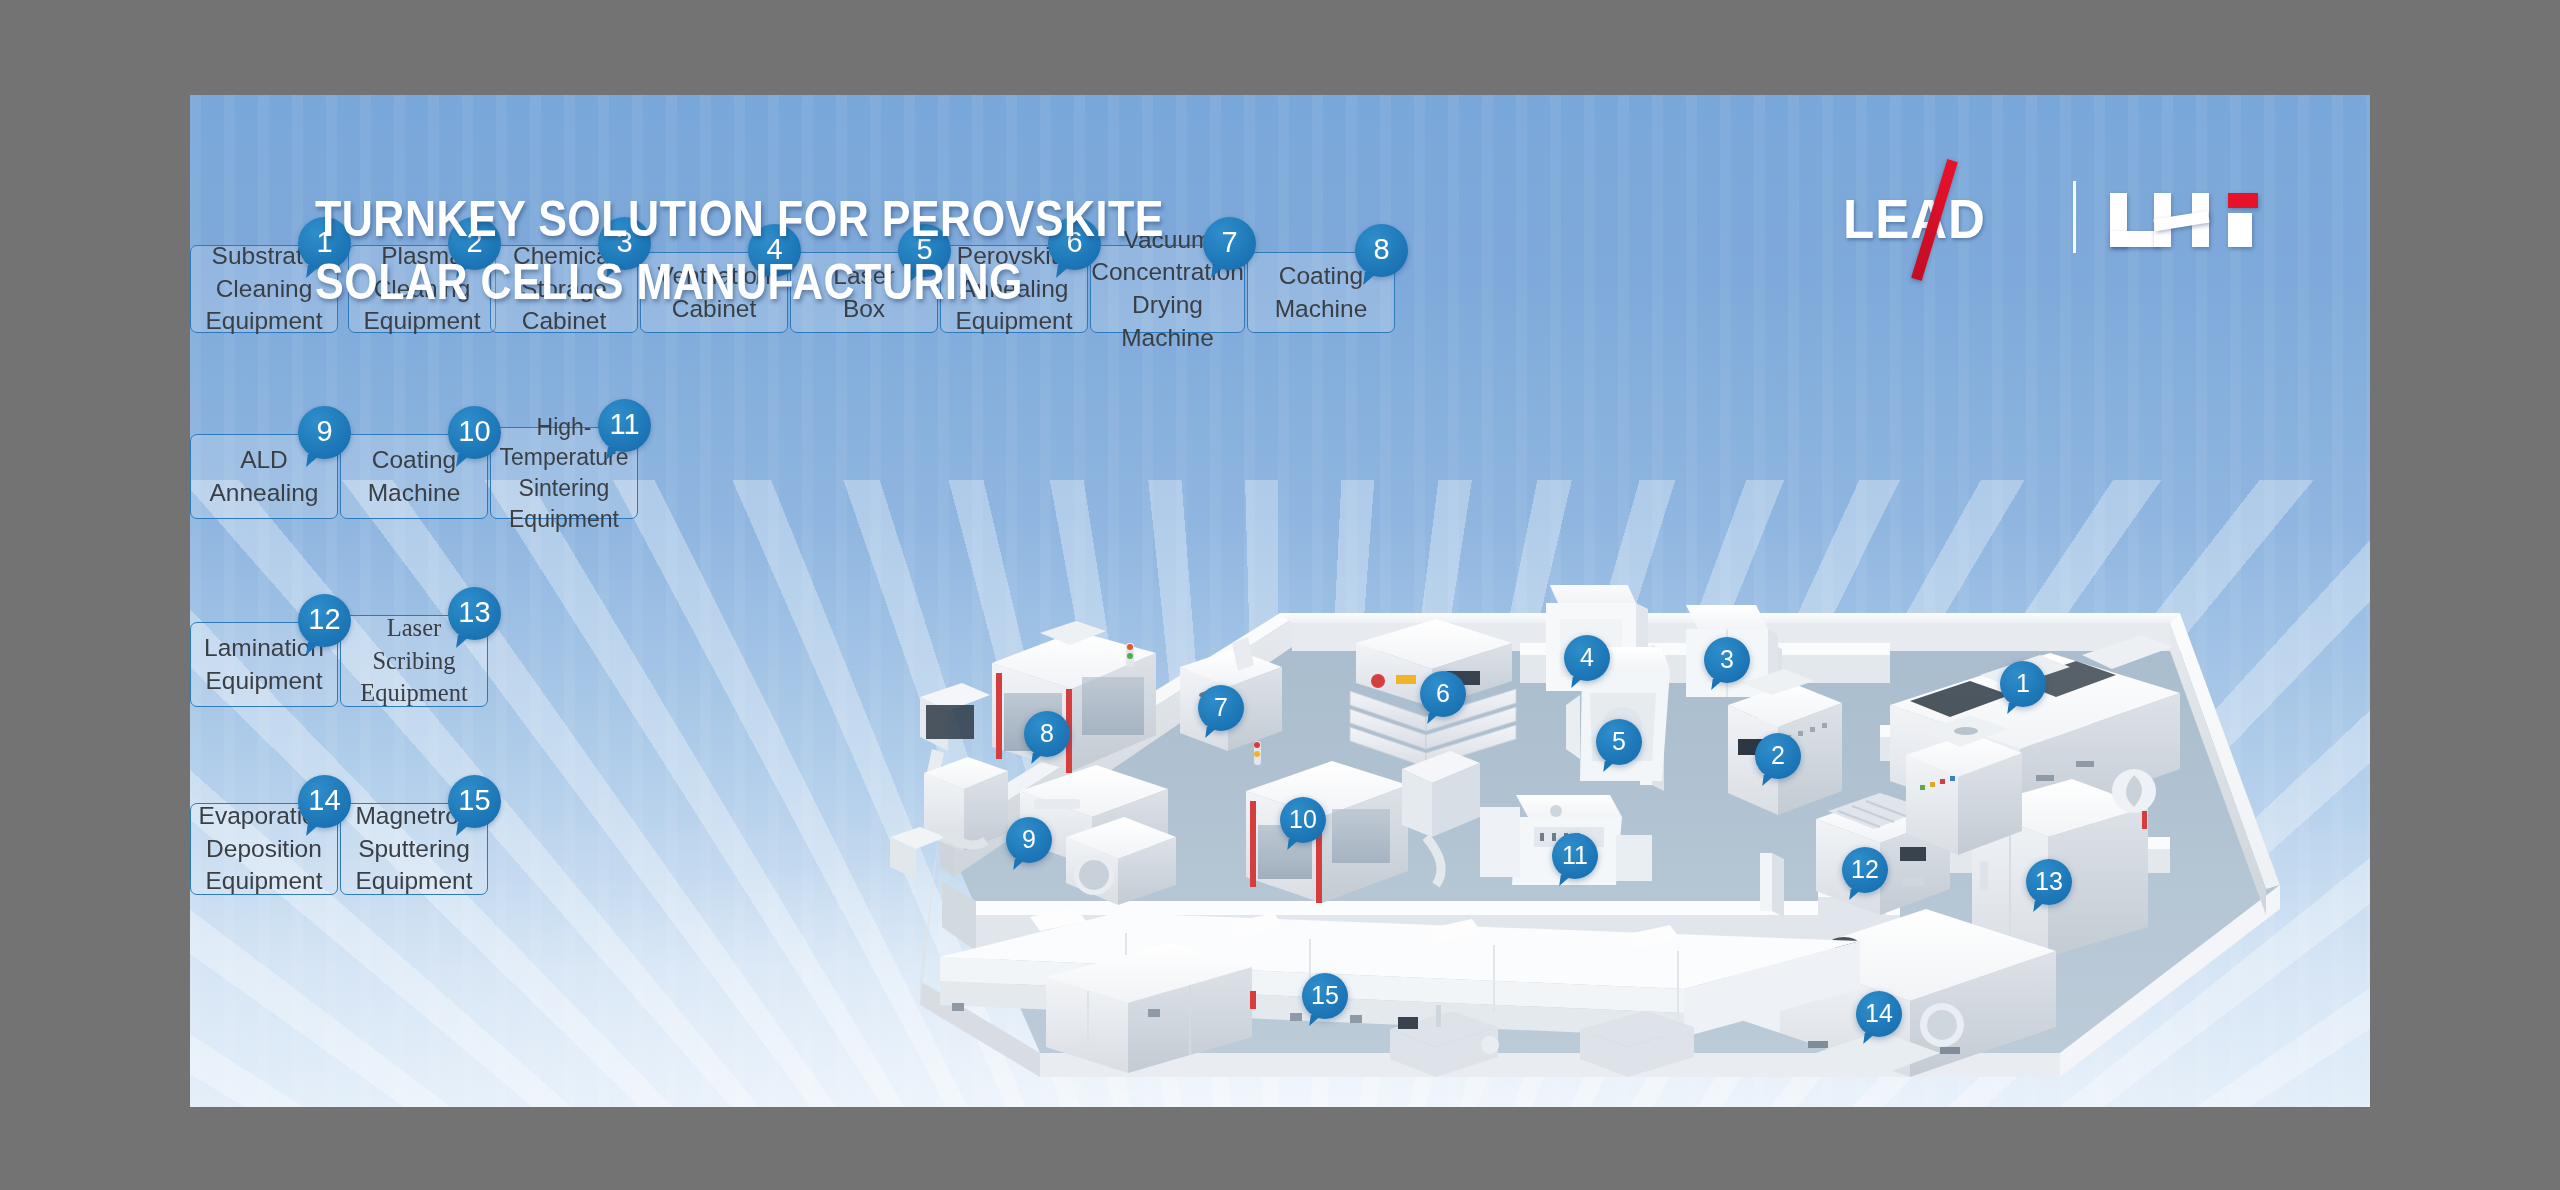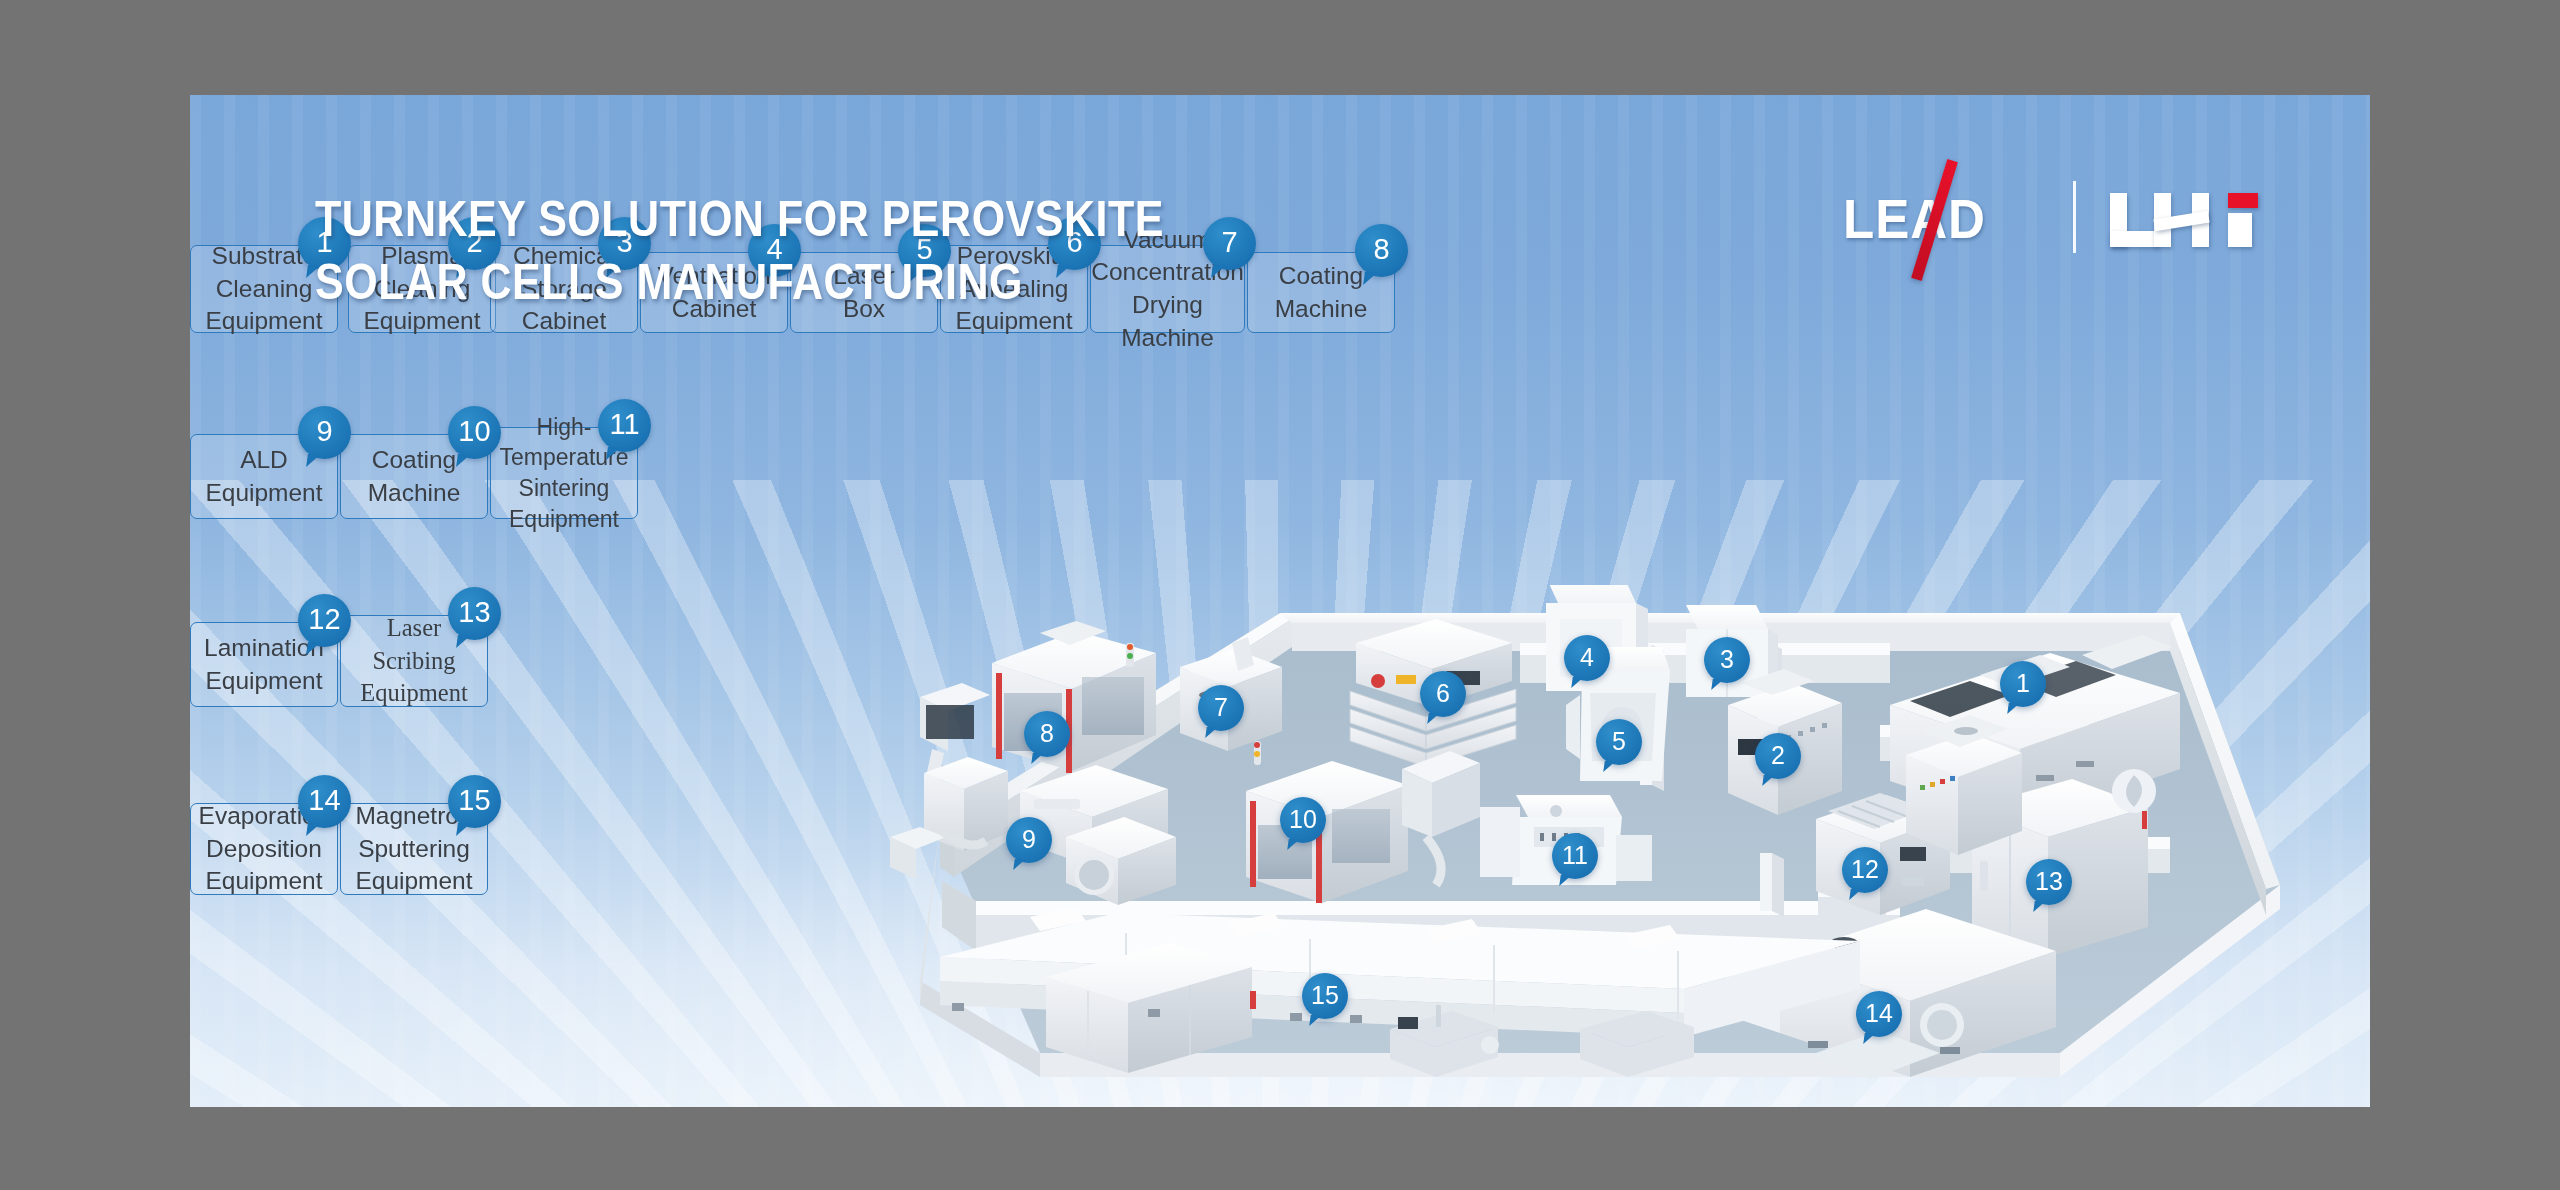--- a/index.html
+++ b/index.html
@@ -201,21 +201,21 @@
       <div class="card" style="left:1057px;top:157px;width:148px;height:81px;">
         <div class="lbl">Coating
 Machine</div>
       </div>
       <div class="badge" style="left:1165px;top:129px;">
           <span>8</span>
         </div>
 
       <div class="card" style="left:0px;top:339px;width:148px;height:85px;">
         <div class="lbl">ALD
-Equipment</div>
+Annealing</div>
       </div>
       <div class="badge" style="left:108px;top:311px;">
           <span>9</span>
         </div>
 
       <div class="card" style="left:150px;top:339px;width:148px;height:85px;">
         <div class="lbl">Coating
 Machine</div>
       </div>
       <div class="badge" style="left:258px;top:311px;">

